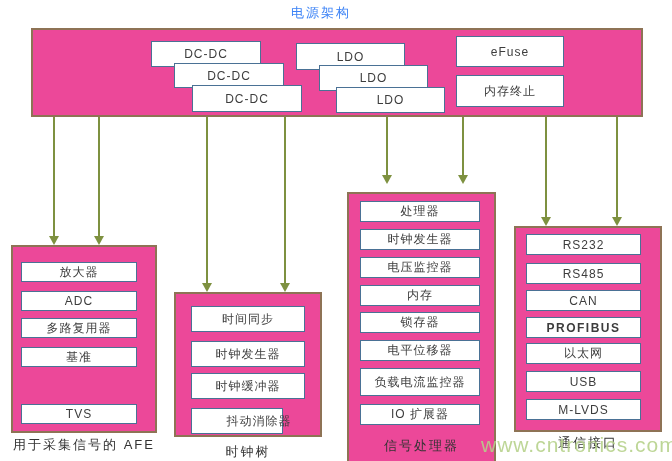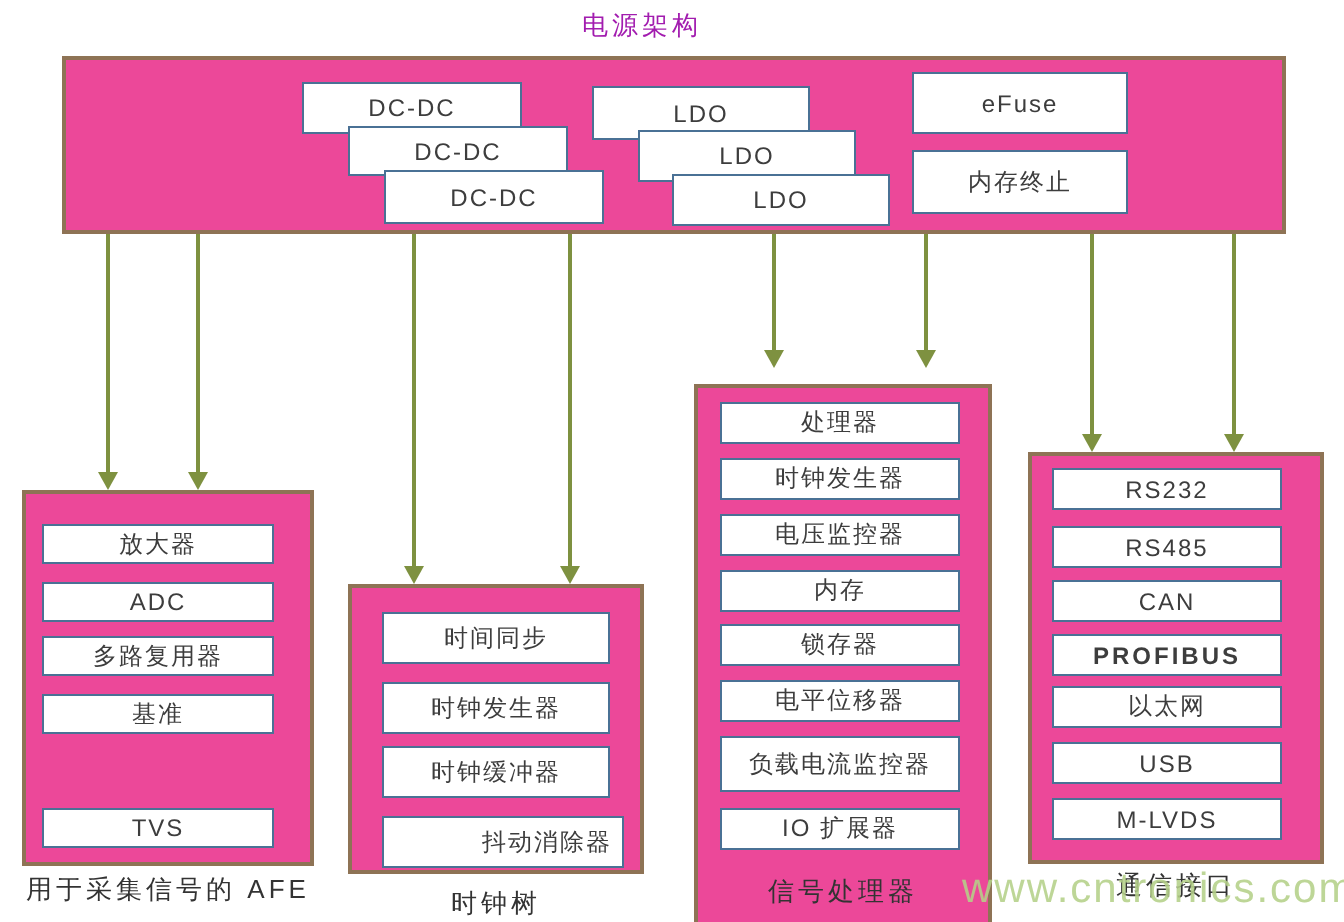--- a/index.html
+++ b/index.html
@@ -2,21 +2,21 @@
 <html><head>
 <meta charset="utf-8">
 <style>
   html,body{margin:0;padding:0;background:#fff;}
   .canvas{
     position:relative;width:672px;height:461px;background:#ffffff;
     font-family:"Liberation Sans","DejaVu Sans",sans-serif;color:#3d3d3d;overflow:hidden;
   }
   .title{
     position:absolute;top:4px;left:0;width:642px;text-align:center;
-    font-size:13px;letter-spacing:2px;color:#a21caf;
+    font-size:13px;letter-spacing:2px;color:#3b82f6;
   }
   .outer{position:absolute;background:#ec4899;border:2px solid #8e7355;box-sizing:border-box;}
   .bbox{
     position:absolute;background:#fff;border:1.5px solid #4a7195;box-sizing:border-box;
     display:flex;align-items:center;justify-content:center;
     font-size:12px;letter-spacing:1px;color:#3d3d3d;white-space:nowrap;
   }
   .bold{font-weight:bold;letter-spacing:1.5px;}
   .arrow{position:absolute;width:2px;background:#7e9140;top:117px;}
   .arrow::after{
@@ -63,21 +63,21 @@
     <div class="bbox" style="left:8px;top:71px;width:116px;height:20px;">多路复用器</div>
     <div class="bbox" style="left:8px;top:100px;width:116px;height:20px;">基准</div>
     <div class="bbox" style="left:8px;top:157px;width:116px;height:20px;">TVS</div>
   </div>
   <div class="glabel" style="left:11px;top:436px;width:146px;">用于采集信号的 AFE</div>
 
   <div class="outer" style="left:174px;top:292px;width:148px;height:145px;">
     <div class="bbox" style="left:15px;top:12px;width:114px;height:26px;">时间同步</div>
     <div class="bbox" style="left:15px;top:47px;width:114px;height:26px;">时钟发生器</div>
     <div class="bbox" style="left:15px;top:79px;width:114px;height:26px;">时钟缓冲器</div>
-    <div class="bbox" style="left:15px;top:114px;width:121px;height:26px;padding-left:44px;">抖动消除器</div>
+    <div class="bbox" style="left:15px;top:114px;width:92px;height:26px;padding-left:44px;">抖动消除器</div>
   </div>
   <div class="glabel" style="left:174px;top:443px;width:148px;">时钟树</div>
 
   <div class="outer" style="left:347px;top:192px;width:149px;height:293px;padding-left:40px;">
     <div class="bbox" style="left:11px;top:7px;width:120px;height:21px;">处理器</div>
     <div class="bbox" style="left:11px;top:35px;width:120px;height:21px;">时钟发生器</div>
     <div class="bbox" style="left:11px;top:63px;width:120px;height:21px;">电压监控器</div>
     <div class="bbox" style="left:11px;top:91px;width:120px;height:21px;">内存</div>
     <div class="bbox" style="left:11px;top:118px;width:120px;height:21px;">锁存器</div>
     <div class="bbox" style="left:11px;top:146px;width:120px;height:21px;">电平位移器</div>

